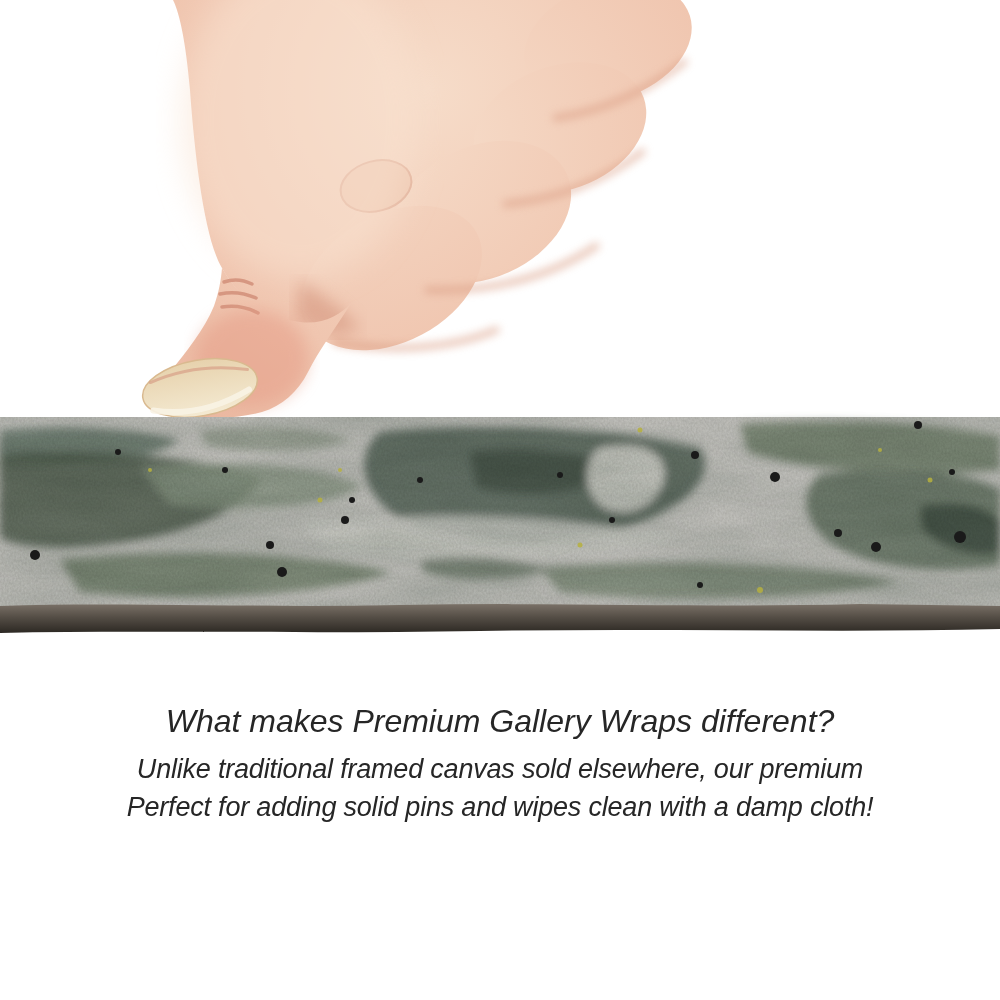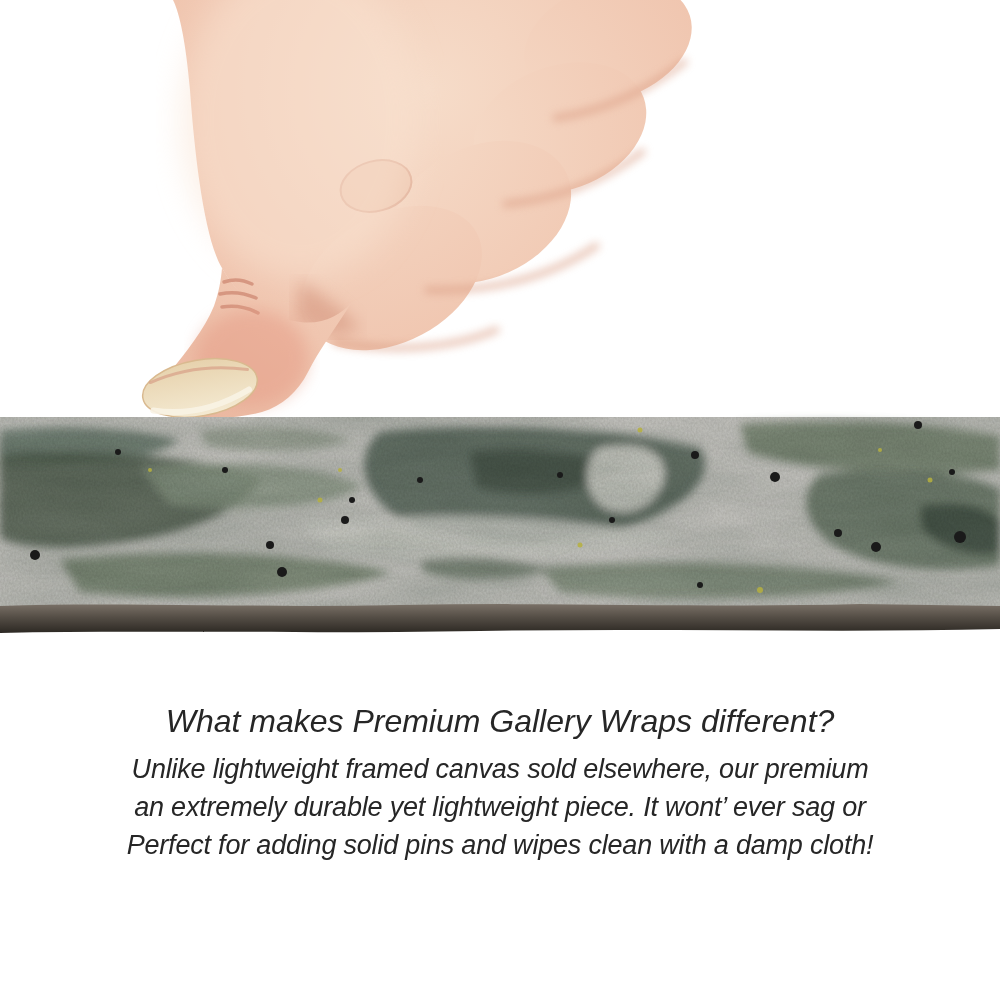--- a/index.html
+++ b/index.html
@@ -172,18 +172,17 @@
           <circle cx="560" cy="475" r="3"></circle>
       </g>
 
       <path fill="url(#edgeGrad)" d="M 0 606 C 120 602 260 608 400 605 C 560 602 720 608 860 604 L 1000 606
            L 1000 629 C 840 633 660 628 480 631 C 300 634 140 630 0 633 Z"></path>
     </g>
   </svg>
 
   <div class="copy">
     <div class="heading">What makes Premium Gallery Wraps different?</div>
-    <p class="line">Unlike lightweight framed canvas sold elsewhere, our premium</p>
-    <p class="line">an extremely durable yet lightweight piece. It wont’ ever sag or</p>
+    <p class="line">Unlike traditional framed canvas sold elsewhere, our premium</p>
     <p class="line">Perfect for adding solid pins and wipes clean with a damp cloth!</p>
   </div>
 
 </div>
 
 </body></html>

